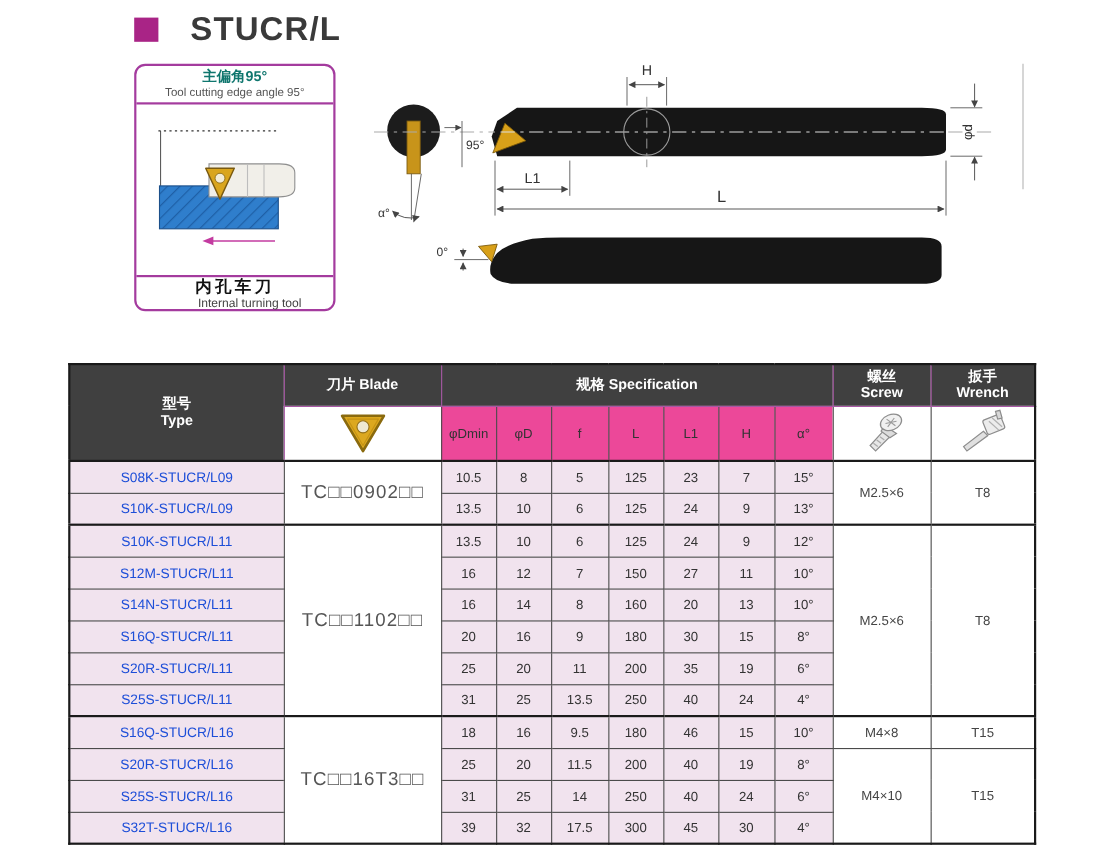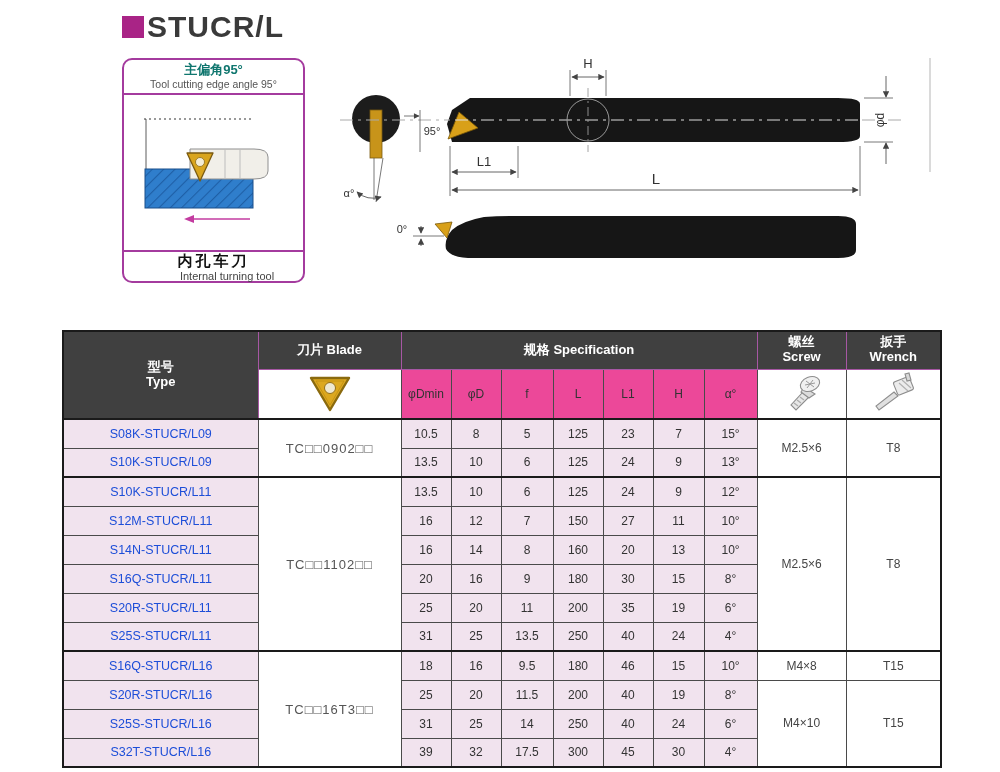--- a/index.html
+++ b/index.html
@@ -1,20 +1,20 @@
 <!DOCTYPE html>
 <html><head>
 <meta charset="utf-8">
 <style>
   html,body { margin:0; padding:0; width:1000px; height:772px; background:#ffffff;
               font-family:"Liberation Sans","DejaVu Sans",sans-serif; overflow:hidden; position:relative; }
   .abs { position:absolute; }
 
   
-  .title-block { left:122px; top:10px; display:flex; align-items:center; }
+  .title-block { left:122px; top:10px; display:flex; align-items:center;gap:26px; }
   .title-square { width:22px; height:22px; background:#a92486; margin-right:3px; }
   .title-text { font-size:30px; font-weight:bold; color:#3a3a3a; letter-spacing:1px; }
 
   
   .card { left:122px; top:58px; width:179px; height:221px; border:2px solid #a43b9e; border-radius:10px; background:#fff; }
   .card-top { position:absolute; top:3px; left:0; right:0; text-align:center; line-height:1.15; }
   .card-cn { color:#0f766e; font-weight:bold; font-size:13px; }
   .card-en { color:#555; font-size:10.5px; }
   .card-sep1 { position:absolute; top:33px; left:0; right:0; border-top:2px solid #a43b9e; }
   .card-sep2 { position:absolute; top:190px; left:0; right:0; border-top:2px solid #a43b9e; }
@@ -29,21 +29,21 @@
 
   
   table.spec { position:absolute; left:62px; top:330px; width:878px; border-collapse:collapse; table-layout:fixed;
                border:2px solid #1a1a1a; }
   table.spec th, table.spec td { border:1px solid #4a4a4a; text-align:center; vertical-align:middle; padding:0; }
   .ph { background:#404040; color:#ffffff; font-weight:bold; font-size:13px; border:1px solid #a757a4 !important; line-height:1.15; }
   .sub { background:#ec4899; color:#333; font-size:12px; }
   .tcell { background:#f1e3ee; color:#333; font-size:12px; }
   .wcell { background:#ffffff; color:#444; font-size:12px; }
   .type-cell { font-size:12.5px; color:#1d4ed8; }
-  .blade-code { font-size:13px; color:#555; letter-spacing:1px;margin-left:35px; }
+  .blade-code { font-size:17px; color:#555; letter-spacing:1px;margin-left:35px; }
   .hrow1 { height:38px; } .hrow2 { height:50px; }
   tbody tr { height:29px; }
   tbody tr:first-child > td { border-top:2px solid #1a1a1a; }
   tr.grp > td { border-top:2px solid #1a1a1a; }
 </style>
 </head>
 <body>
 
 <div class="abs title-block">
   <div class="title-square"></div>

